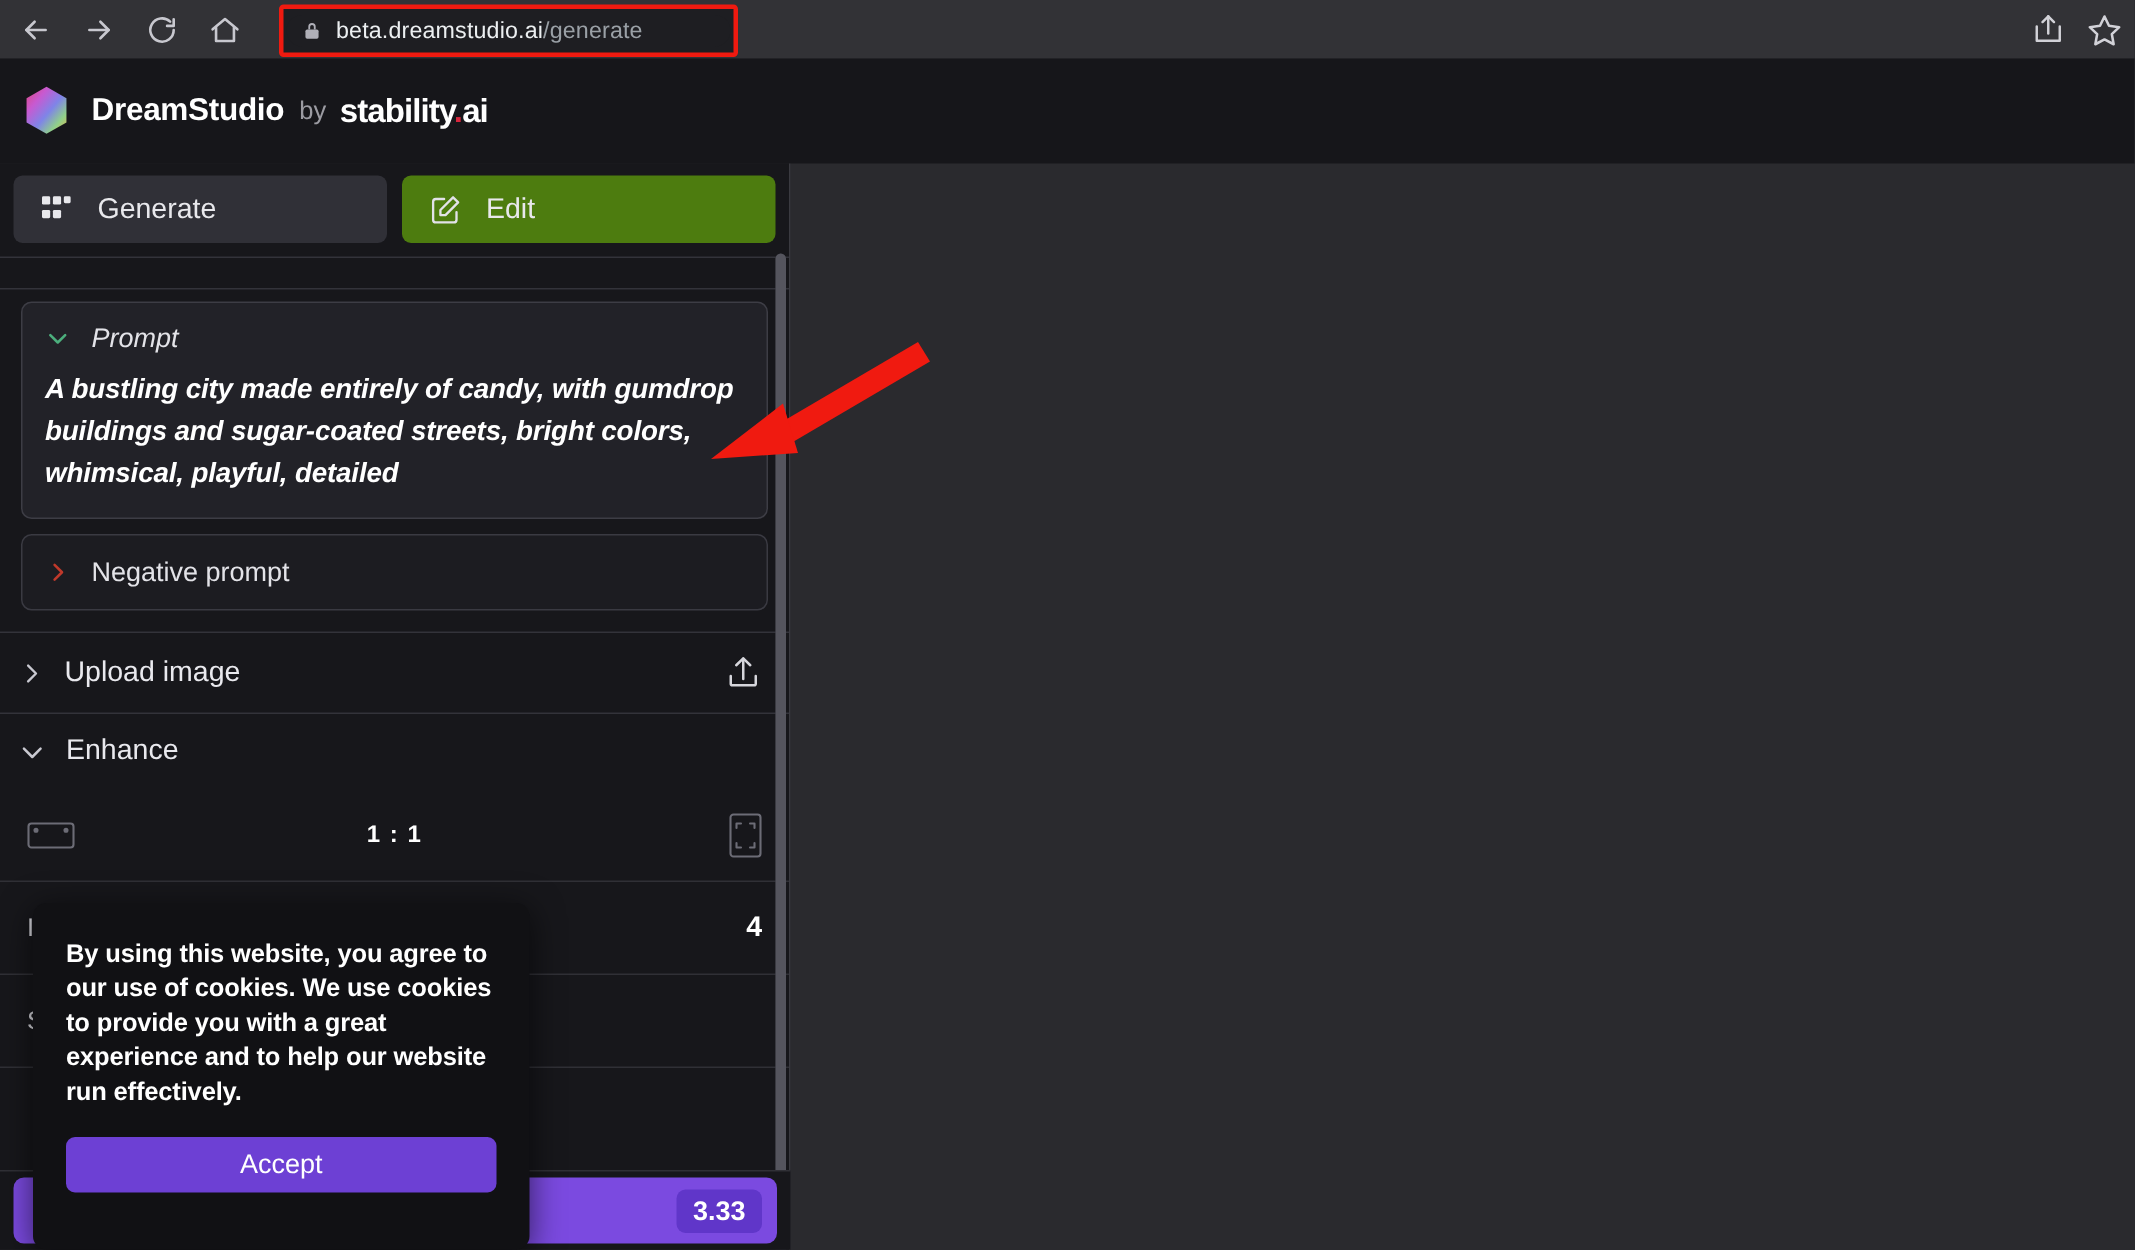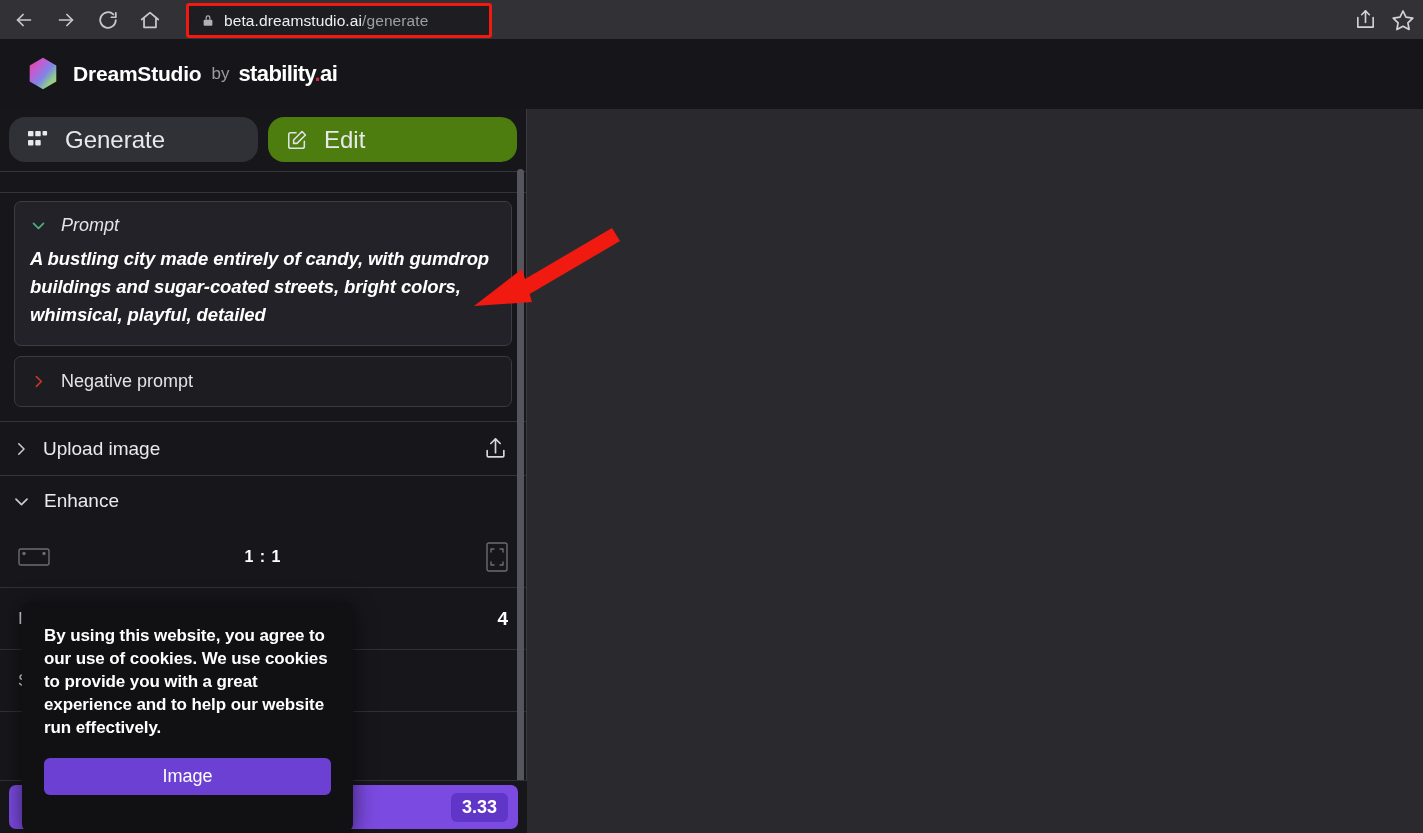--- a/index.html
+++ b/index.html
@@ -42,21 +42,21 @@
   #browser-right {
     position: absolute; right: 8px; top: 0; height: 39px;
     display: flex; align-items: center; gap: 14px;
   }
   #browser-right > span { display: flex; align-items: center; }
 
   
   #app-header {
     position: absolute; left: 0; top: 39px; width: 1423px; height: 70px;
     background: #16161a;
-    display: flex; align-items: center; padding-left: 24px;
+    display: flex; align-items: center; padding-left: 12px;
   }
   #brand-logo { width: 38px; height: 38px; margin-right: 11px; }
   #brand-name {
     font-size: 21px; font-weight: bold; color: #fff; letter-spacing: -.2px;
   }
   #brand-by { font-size: 17px; color: #9b9ba2; margin: 0 9px 0 10px; }
   #brand-stability {
     font-size: 22px; font-weight: bold; color: #fff; letter-spacing: -.6px;
   }
   #brand-stability .dot { color: #d7263d; }
@@ -66,23 +66,23 @@
     position: absolute; left: 0; top: 109px; width: 527px; height: 724px;
     background: #17171b;
     border-right: 1px solid #3a3a40;
     overflow: hidden;
   }
   #tabs {
     display: flex; gap: 10px; padding: 8px 9px 9px 9px;
     background: #17171b;
   }
   .tab {
-    flex: 1; height: 45px; border-radius: 16px;
+    flex: 1; height: 45px; border-radius: 6px;
     display: flex; align-items: center; padding-left: 18px;
-    color: #e8e8ec; font-size: 24px;
+    color: #e8e8ec; font-size: 19px;
   }
   .tab.active { background: #303037; }
   .tab.inactive { background: #4d7c0f; }
   .tab .tab-icon { margin-right: 16px; display: flex; align-items: center; }
 
   .divider { height: 1px; background: #33333a; }
 
   #style-section { padding: 10px 14px 10px 14px; background: #17171b; }
   #style-label { font-size: 15px; color: #a9a9b2; margin-bottom: 7px; }
   #style-row { display: flex; align-items: center; }
@@ -391,21 +391,21 @@
 
 <div id="dream-bar">
   <div id="dream-button">
     <span id="dream-label">Dream</span>
     <span id="credit-badge">3.33</span>
   </div>
 </div>
 
 <div id="cookie-dialog">
   <div id="cookie-text">By using this website, you agree to our use of cookies. We use cookies to provide you with a great experience and to help our website run effectively.</div>
-  <div id="cookie-accept">Image</div>
+  <div id="cookie-accept">Accept</div>
 </div>
 
 <svg id="annotation-arrow" viewBox="0 0 175 105">
   <g fill="#f01a10">
     <path d="M152 8 L60 62 L68 75 L160 21 Z"></path>
     <path d="M14 86 L62 49 L72 82 Z"></path>
   </g>
 </svg>
 
 </body></html>

